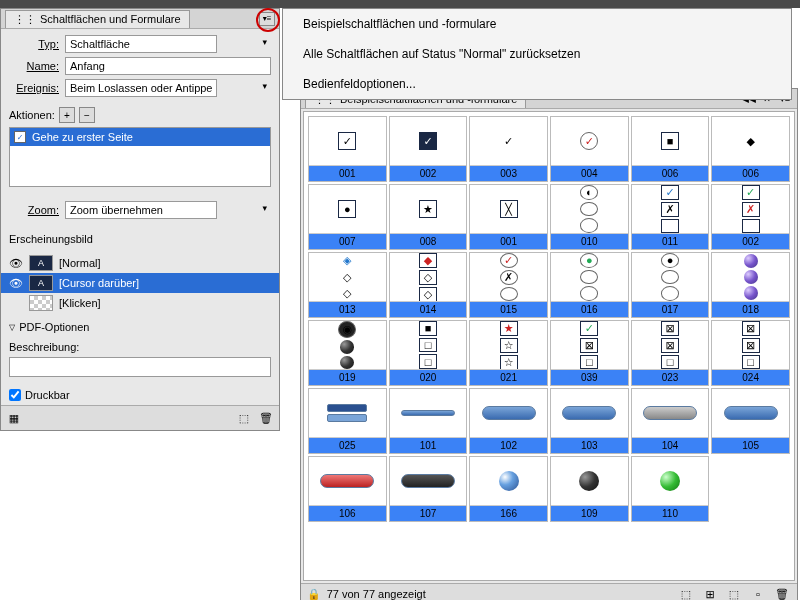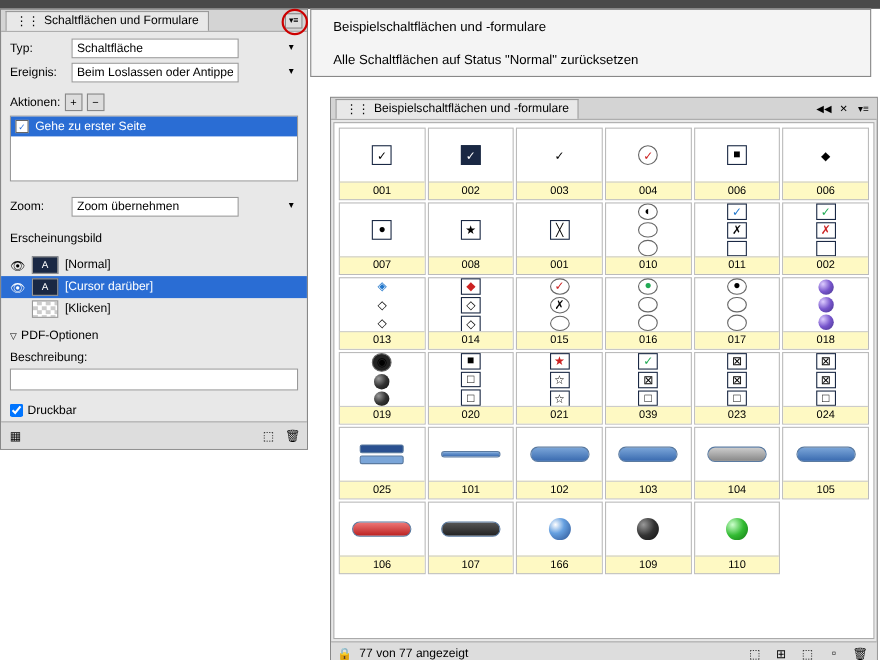--- a/index.html
+++ b/index.html
@@ -8,21 +8,21 @@
 .topbar { height: 8px; background: #4a4a4a; width: 100%; }
 
 .panel-left { position: absolute; left: 0; top: 8px; width: 280px; background: #e8e8e8; border: 1px solid #888; }
 .panel-header { display: flex; align-items: center; background: #d4d4d4; border-bottom: 1px solid #aaa; height: 20px; padding: 0 4px; }
 .panel-tab { background: #e8e8e8; border: 1px solid #999; border-bottom: none; padding: 2px 8px; font-size: 10px; display: flex; align-items: center; gap: 4px; }
 .panel-menu-btn { margin-left: auto; width: 16px; height: 14px; border: 1px solid #888; background: #ddd; display: flex; align-items: center; justify-content: center; font-size: 8px; position: relative; }
 .red-circle { position: absolute; width: 24px; height: 24px; border: 2px solid #c00; border-radius: 50%; top: -5px; left: -4px; pointer-events: none; }
 
 .form-section { padding: 6px 8px; }
 .form-row { display: flex; align-items: center; margin-bottom: 4px; }
-.form-row label { width: 50px; text-align: left; margin-right: 6px; font-size: 11px; }
+.form-row label { width: 50px; text-align: right; margin-right: 6px; font-size: 11px; text-decoration: underline; }
 .form-row input, .form-row select { flex: 1; border: 1px solid #999; background: #fff; height: 18px; padding: 0 4px; font-size: 11px; }
 .dropdown { position: relative; flex: 1; }
 .dropdown::after { content: '▾'; position: absolute; right: 4px; top: 2px; font-size: 9px; pointer-events: none; }
 
 .aktionen-row { display: flex; align-items: center; gap: 4px; padding: 0 8px 4px; }
 .mini-btn { width: 16px; height: 16px; border: 1px solid #888; background: #ddd; display: inline-flex; align-items: center; justify-content: center; font-size: 10px; cursor: pointer; }
 
 .actions-list { margin: 0 8px 8px; background: #fff; border: 1px solid #999; height: 60px; }
 .action-item { display: flex; align-items: center; background: #2a6dd4; color: #fff; padding: 3px 4px; gap: 6px; }
 .action-item .chk { width: 12px; height: 12px; background: #fff; border: 1px solid #666; display: inline-flex; align-items: center; justify-content: center; font-size: 8px; color: #2a6dd4; }
@@ -51,21 +51,21 @@
 
 .panel-right { position: absolute; left: 300px; top: 88px; width: 498px; background: #e8e8e8; border: 1px solid #888; }
 .panel-right .panel-header { justify-content: flex-start; }
 .panel-right-header-icons { margin-left: auto; display: flex; gap: 2px; }
 .hdr-icon { width: 16px; height: 14px; display: inline-flex; align-items: center; justify-content: center; font-size: 9px; cursor: pointer; }
 
 .grid-wrap { background: #fff; border: 1px solid #aaa; margin: 2px; height: 470px; overflow-y: auto; padding: 4px; }
 .grid { display: grid; grid-template-columns: repeat(6, 1fr); gap: 2px; }
 .cell { border: 1px solid #bbb; background: #fff; display: flex; flex-direction: column; align-items: center; }
 .cell-preview { height: 48px; width: 100%; display: flex; flex-direction: column; align-items: center; justify-content: center; gap: 2px; }
-.cell-label { width: 100%; text-align: center; font-size: 10px; border-top: 1px solid #ccc; background: #fef9c3; padding: 2px 0; }
+.cell-label { width: 100%; text-align: center; font-size: 10px; border-top: 1px solid #ccc; background: #3b82f6; padding: 2px 0; }
 
 .sym { width: 18px; height: 18px; display: inline-flex; align-items: center; justify-content: center; }
 .sym-box { border: 1px solid #1a2844; }
 .sym-box.filled { background: #1a2844; color: #fff; }
 .sym-circle { border-radius: 50%; border: 1px solid #666; }
 
 .pill { width: 54px; height: 14px; border-radius: 7px; background: linear-gradient(#7aa5d8, #3a6bb0); border: 1px solid #5a7aa0; }
 .pill.dark { background: linear-gradient(#555, #222); }
 .pill.red { background: linear-gradient(#e77, #b22); }
 .pill.gray { background: linear-gradient(#ccc, #888); }
@@ -94,20 +94,24 @@
       <div class="red-circle"></div>
     </div>
   </div>
 
   <div class="form-section">
     <div class="form-row">
       <label>Typ:</label>
       <div class="dropdown"><input value="Schaltfläche" style=""></div>
     </div>
     <div class="form-row">
+      <label>Name:</label>
+      <input value="Anfang" style="">
+    </div>
+    <div class="form-row">
       <label>Ereignis:</label>
       <div class="dropdown"><input value="Beim Loslassen oder Antippen" style=""></div>
     </div>
   </div>
 
   <div class="aktionen-row">
     <span>Aktionen:</span>
     <span class="mini-btn">+</span>
     <span class="mini-btn">−</span>
   </div>
@@ -163,20 +167,21 @@
     <span class="foot-icon">▦</span>
     <span class="spacer"></span>
     <span class="foot-icon">⬚</span>
     <span class="foot-icon">🗑</span>
   </div>
 </div>
 
 <div class="flyout-menu">
   <div class="flyout-item">Beispielschaltflächen und -formulare</div>
   <div class="flyout-item">Alle Schaltflächen auf Status "Normal" zurücksetzen</div>
+  <div class="flyout-item">Bedienfeldoptionen...</div>
 </div>
 
 <div class="panel-right">
   <div class="panel-header">
     <div class="panel-tab">
       <span>⋮⋮</span>
       <span>Beispielschaltflächen und -formulare</span>
     </div>
     <div class="panel-right-header-icons">
       <span class="hdr-icon">◀◀</span>

